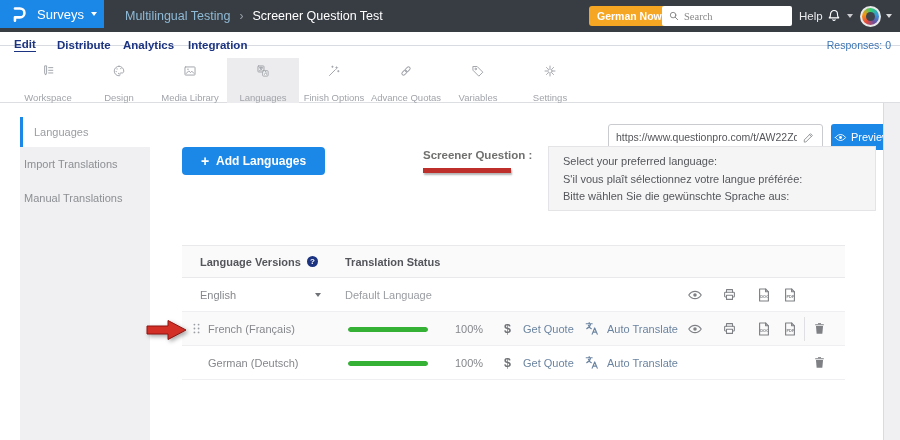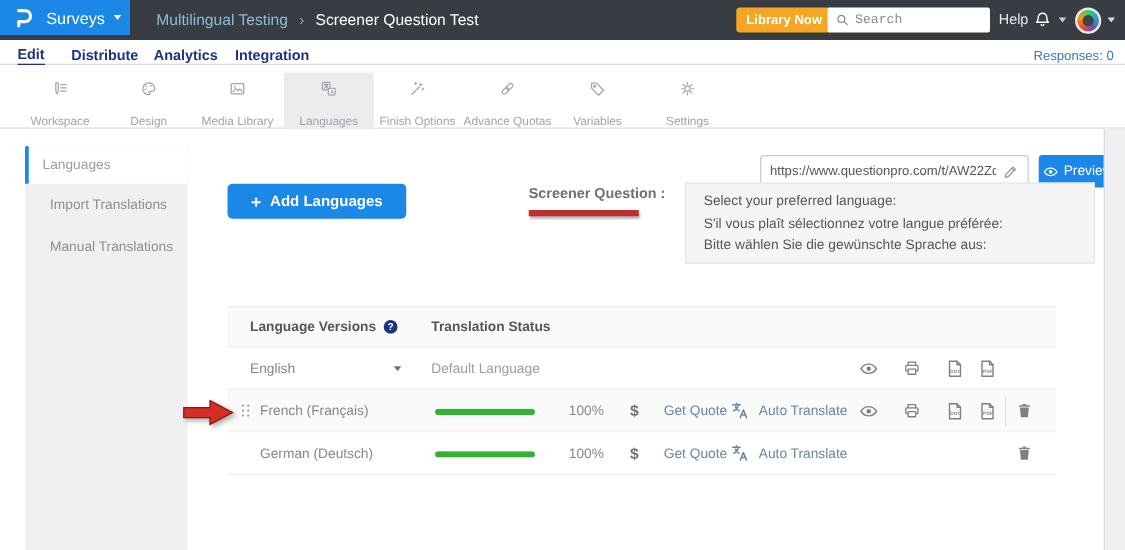--- a/index.html
+++ b/index.html
@@ -13,51 +13,51 @@
   .product-label{color:#fff;font-size:13px;margin-left:8px}
   .caret{width:0;height:0;border-left:3.5px solid transparent;border-right:3.5px solid transparent;border-top:4.5px solid currentColor;display:inline-block}
   .logo-area .caret{color:#fff;margin-left:7px}
   .breadcrumb{position:absolute;left:125px;top:0;height:32px;display:flex;align-items:center;gap:9px}
   .bc-survey{color:#8fbad6;font-size:12.5px;cursor:pointer}
   .bc-sep{color:#9aa0a8;font-size:12px}
   .bc-page{color:#fff;font-size:12.5px}
   .upgrade-btn{position:absolute;left:589px;top:6px;height:20px;padding:0 8px;background:#f5a623;border:none;border-radius:3px;color:#fff;font-size:10.5px;font-weight:bold;cursor:pointer;display:flex;align-items:center;font-family:inherit}
   .search-wrap{position:absolute;left:662px;top:6px;width:130px;height:20px;background:#fff;border-radius:2px;display:flex;align-items:center;padding:0 6px;gap:4px}
   .search-wrap svg{color:#777;flex:none}
-  .search-input{border:none;outline:none;width:100%;font-size:10.5px;color:#444;font-family:Liberation Mono, monospace}
+  .search-input{border:none;outline:none;width:100%;font-size:10.5px;color:#444;font-family:Liberation Serif, serif}
   .search-input::placeholder{color:#888}
   .help-label{position:absolute;left:799px;top:0;height:32px;display:flex;align-items:center;color:#e9eaec;font-size:11.5px;cursor:pointer}
   .bell-wrap{position:absolute;left:826px;top:0;height:32px;display:flex;align-items:center;gap:5px;color:#fff;cursor:pointer}
   .avatar-wrap{position:absolute;left:860px;top:0;height:32px;display:flex;align-items:center;gap:5px;color:#d8dadc;cursor:pointer}
   .avatar{width:21px;height:21px;border-radius:50%;border:2px solid #e8e8e8;background:conic-gradient(from 220deg,#e74c3c,#f39c12,#2ecc71,#3498db,#6b4fa0,#e74c3c);position:relative}
   .avatar::after{content:"";position:absolute;inset:4px;background:#3f444b;border-radius:50%}
 
   
-  .navrow{position:absolute;left:0;top:32px;width:900px;height:20px;background:#fff;border-bottom:1px solid #d8dce2}
+  .navrow{position:absolute;left:0;top:32px;width:900px;height:14px;background:#fff;border-bottom:1px solid #d8dce2}
   .nav-item{position:absolute;top:0;height:25px;display:flex;align-items:center;color:#1b3380;font-size:11.5px;font-weight:bold;cursor:pointer}
   .nav-item.active span{border-bottom:1px solid #1b3380;padding-bottom:1px}
   .responses{position:absolute;right:9px;top:0;height:25px;display:flex;align-items:center;color:#3e75b3;font-size:10.5px}
 
   
   .toolbar{position:absolute;left:0;top:58px;width:900px;height:45px;background:#fff;border-bottom:1px solid #dcdee1}
   .tb-item{position:absolute;top:0;width:72px;height:45px;display:flex;flex-direction:column;align-items:center;cursor:pointer;color:#a1a4aa}
   .tb-item.active{background:#ececee}
   .tb-item svg{margin-top:6px}
   .tb-label{font-size:9.5px;margin-top:14px;white-space:nowrap}
   .url-field{position:absolute;left:608px;top:66px;width:215px;height:26px;border:1px solid #c9cbce;border-radius:3px;display:flex;align-items:center;padding:0 7px;gap:5px;background:#fff}
   .url-text{flex:1;font-size:10.5px;color:#55565a;white-space:nowrap;overflow:hidden}
   .url-field svg{color:#8b8d91;flex:none;cursor:pointer}
   .preview-btn{position:absolute;left:831px;top:66px;width:62px;height:26px;background:#1b87e6;border:none;border-radius:3px;color:#fff;font-size:11px;display:flex;align-items:center;justify-content:center;gap:4px;cursor:pointer;font-family:inherit}
 
   
   .right-strip{position:absolute;left:883px;top:103px;width:17px;height:337px;background:#f0f0f2;border-left:1px solid #dbdbdd}
 
   
   .side-panel{position:absolute;left:20px;top:117px;width:130px;height:323px;background:#f0f0f2}
-  .side-item{position:relative;height:34px;display:flex;align-items:center;padding-left:20px;font-size:11px;color:#8c8f93;cursor:pointer}
+  .side-item{position:relative;height:34px;display:flex;align-items:center;padding-left:4px;font-size:11px;color:#8c8f93;cursor:pointer}
   .side-item.active{height:30px;background:#fff;color:#9a9da1;border-left:3px solid #1b87e6;padding-left:11px}
 
   
   .add-lang-btn{position:absolute;left:182px;top:147px;width:143px;height:28px;background:#1b87e6;border:none;border-radius:4px;color:#fff;font-size:12px;font-weight:bold;display:flex;align-items:center;justify-content:center;gap:7px;cursor:pointer;font-family:inherit}
   .add-plus{font-size:14px;font-weight:bold}
   .screener-label{position:absolute;left:423px;top:149px;font-size:11.5px;font-weight:bold;color:#70706f}
   .screener-underline{position:absolute;left:423px;top:168px;width:88px;height:4.5px;background:#be2f2c;box-shadow:1px 2px 2px rgba(0,0,0,.3)}
   .lang-box{position:absolute;left:548px;top:146px;width:328px;height:65px;background:#f5f5f6;border:1px solid #e4e4e6;padding:6px 14px}
   .lang-box div{font-size:11px;color:#54565a;line-height:17.5px}
 
@@ -68,21 +68,21 @@
   .t-row.alt{background:#fafafb}
   .cell{position:absolute;top:0;height:100%;display:flex;align-items:center;font-size:11px;color:#85878b}
   .hdr{font-weight:bold;color:#54565b;gap:6px}
   .help-badge{width:11px;height:11px;border-radius:50%;background:#1b3380;color:#fff;font-size:8px;font-weight:bold;display:inline-flex;align-items:center;justify-content:center;cursor:pointer}
   .muted{color:#9a9da2}
   .dd-caret{color:#6f7276;cursor:pointer}
   .progress-track{position:absolute;left:166px;top:15px;width:80px;height:4.5px;background:#e4e5e7;border-radius:3px;overflow:hidden}
   .progress-fill{height:100%;background:#35b235;border-radius:3px}
   .pct{left:273px}
   .dollar{left:322px;font-size:12.5px;font-weight:600;color:#6f7276}
-  .quote-link{left:349px;color:#6b84a0;cursor:pointer}
+  .quote-link{left:341px;color:#6b84a0;cursor:pointer}
   .xlate-icon{left:402px;color:#6b84a0;cursor:pointer}
   .xlate-link{left:425px;color:#6b84a0;cursor:pointer}
   .row-icon{position:absolute;top:0;height:100%;display:flex;align-items:center;color:#7e8084;cursor:pointer}
   .i-eye{left:505px}.i-print{left:540px}.i-doc{left:574px}.i-pdf{left:600px}.i-trash{left:630px}
   .v-div{position:absolute;left:622px;top:5px;height:24px;width:1px;background:#e0e0e2}
   .drag-handle{position:absolute;left:6px;top:0;height:100%;display:flex;align-items:center;color:#9a9da2;cursor:grab}
 
   .annot-arrow{position:absolute;left:145px;top:317px;filter:drop-shadow(2px 2px 2px rgba(0,0,0,.35))}
 
   
@@ -103,21 +103,21 @@
         <path d="M5.2 16.5V13.2M5.2 3.6h5.3a4.7 4.7 0 0 1 0 9.4H5.2" stroke="#fff" stroke-width="2.7" fill="none" stroke-linecap="round"></path>
       </svg>
       <span class="product-label">Surveys</span>
       <span class="caret"></span>
     </div>
     <div class="breadcrumb">
       <span class="bc-survey">Multilingual Testing</span>
       <span class="bc-sep">›</span>
       <span class="bc-page">Screener Question Test</span>
     </div>
-    <button class="upgrade-btn">Library Now</button>
+    <button class="upgrade-btn">German Now</button>
     <div class="search-wrap">
       <svg class="ic" width="12" height="12" viewBox="0 0 20 20">
           <circle cx="8.5" cy="8.5" r="4.6"></circle>
           <path d="M12 12l4.2 4.2"></path>
         </svg>
       <input class="search-input" placeholder="Search" style="">
     </div>
     <div class="help-label">Help</div>
     <div class="bell-wrap">
       <svg class="ic" width="16" height="16" viewBox="0 0 20 20">

